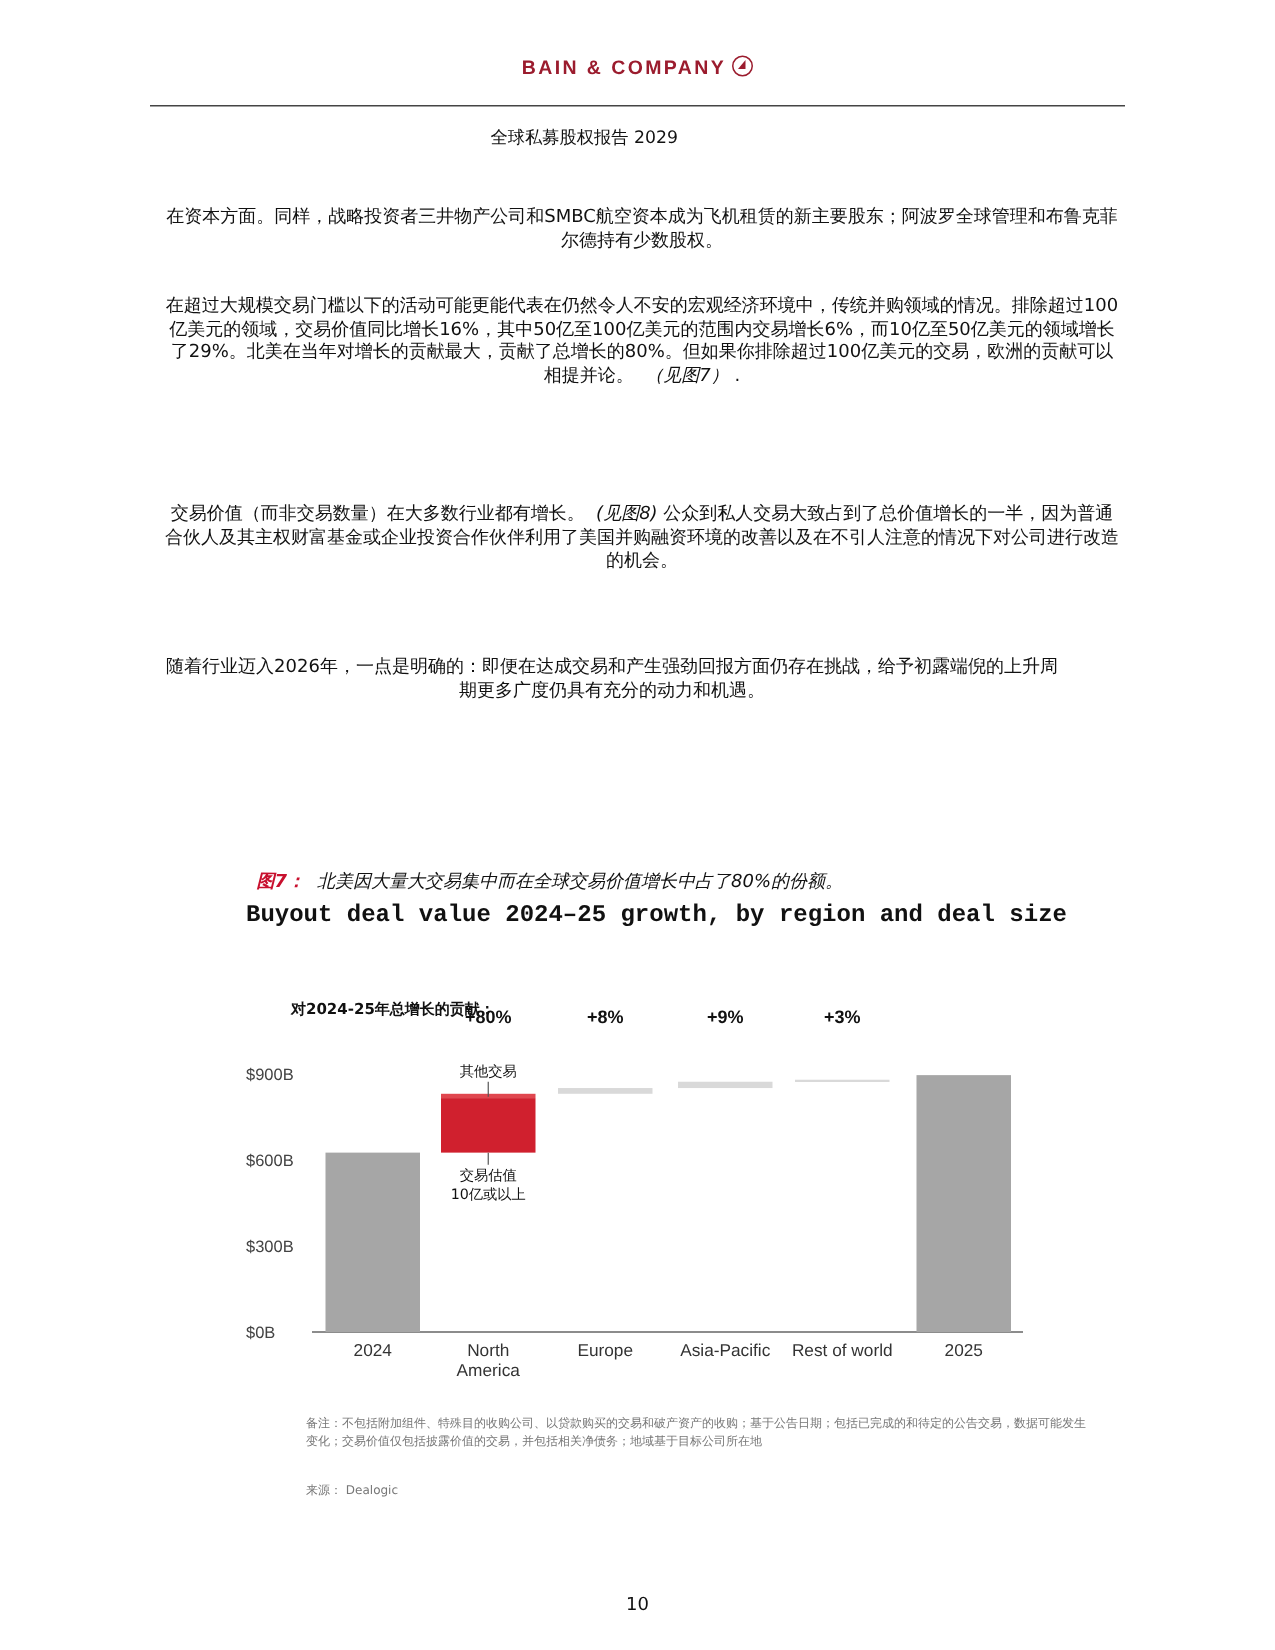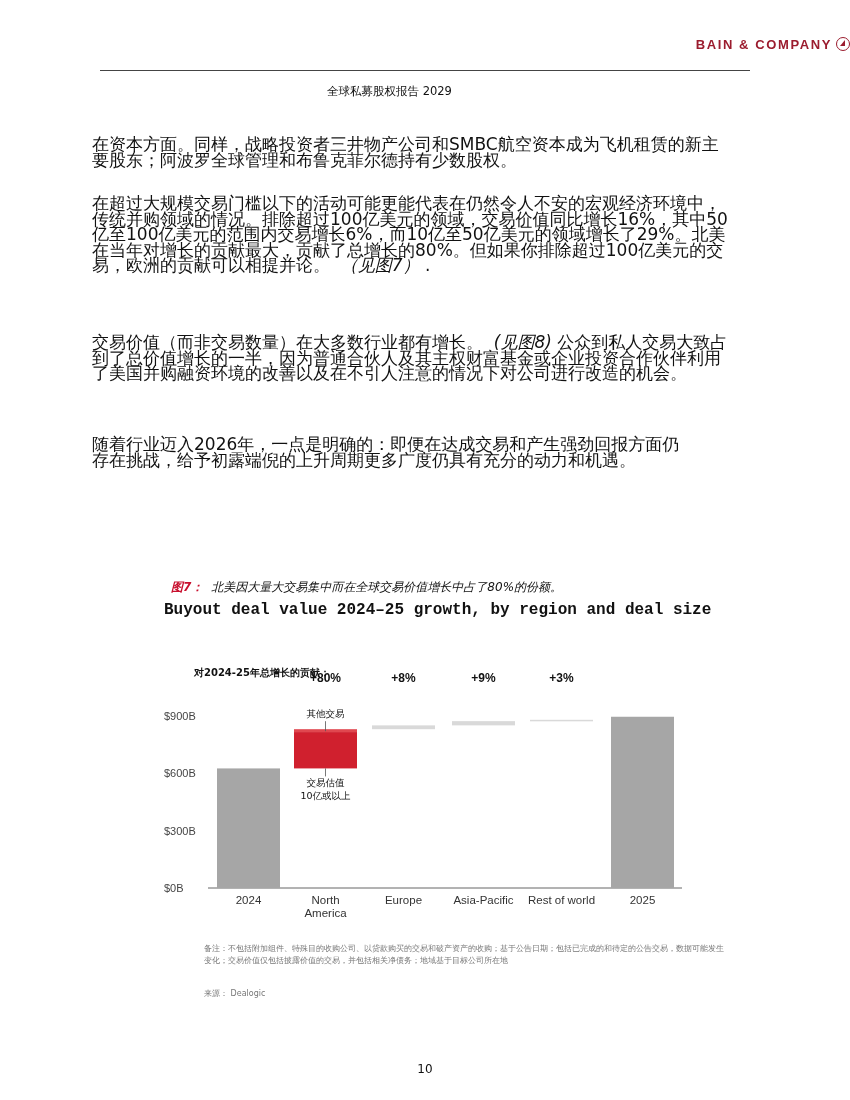--- a/index.html
+++ b/index.html
@@ -1,23 +1,23 @@
 <!DOCTYPE html>
 <html><head>
 <meta charset="utf-8">
 <style>
   html,body{margin:0;padding:0;background:#fff;}
   body{width:850px;height:1100px;position:relative;font-family:"DejaVu Sans","Liberation Sans",sans-serif;color:#111;overflow:hidden;}
   .abs{position:absolute;}
-  .brand{left:0;width:850px;top:37px;text-align:right;font-family:"Liberation Sans",sans-serif;font-size:13px;letter-spacing:1.6px;color:#9b1c2e;font-weight:bold;}
+  .brand{left:0;width:850px;top:37px;text-align:center;font-family:"Liberation Sans",sans-serif;font-size:13px;letter-spacing:1.6px;color:#9b1c2e;font-weight:bold;}
   .brand .logo{display:inline-block;width:12px;height:12px;border:1.6px solid #9b1c2e;border-radius:50%;vertical-align:-2px;margin-left:4px;position:relative;}
   .brand .logo:after{content:"";position:absolute;left:3px;top:2px;border-left:5px solid transparent;border-bottom:6px solid #9b1c2e;}
   .rule{left:100px;width:650px;top:70px;height:1px;background:#444;}
   .running{left:327px;top:84px;font-size:11.5px;}
-  .para{left:92px;width:640px;font-size:17px;line-height:15.5px;}
+  .para{left:108px;width:640px;font-size:12px;line-height:15.5px;text-align:center;}
   .para i{font-style:italic;}
   .figtitle{left:171px;top:579px;font-size:12px;font-style:italic;}
   .figtitle .fig{color:#c8102e;font-weight:bold;margin-right:8px;}
   .charttitle{left:164px;top:601px;font-family:Liberation Mono, monospace;font-size:16px;font-weight:bold;}
   .chart{left:160px;top:660px;width:530px;height:270px;}
   .note{left:172px;width:520px;font-size:8px;line-height:12px;color:#777;margin-left:32px;}
   .pagenum{left:0;width:850px;text-align:center;top:1062px;font-size:12px;}
 </style>
 </head>
 <body>

